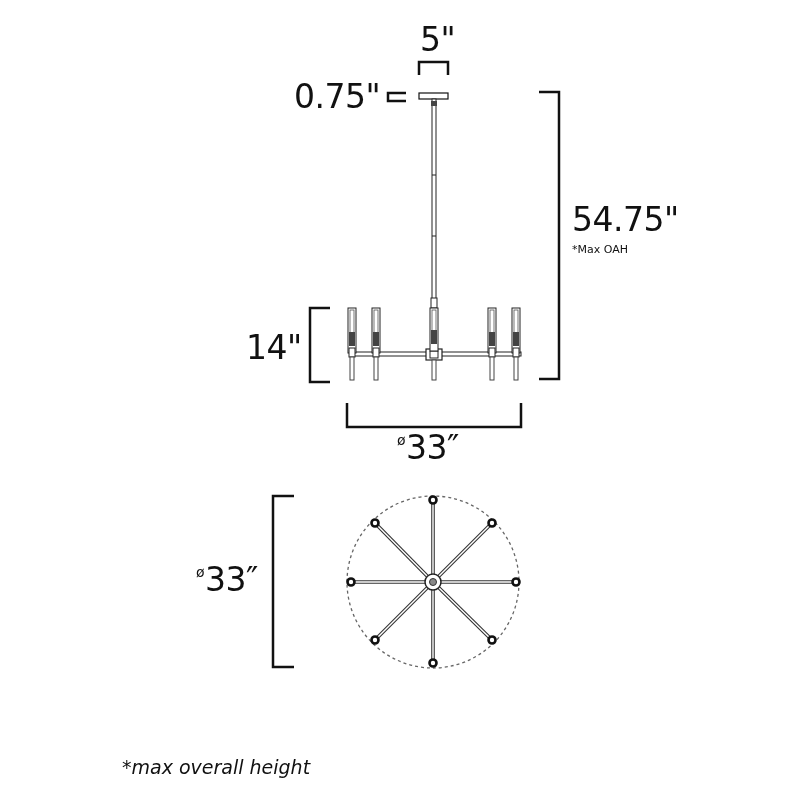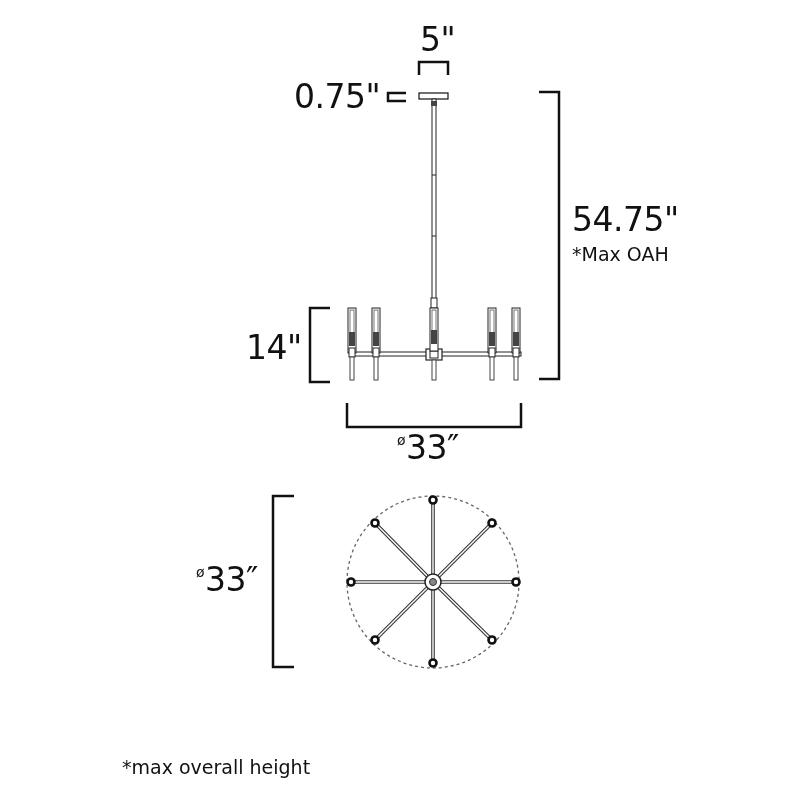--- a/index.html
+++ b/index.html
@@ -1,20 +1,20 @@
 <!DOCTYPE html>
 <html><head>
   <meta charset="utf-8">
   <style>
     html, body { margin: 0; padding: 0; background: #ffffff; }
     body { width: 800px; height: 800px; position: relative; overflow: hidden; font-family: "DejaVu Sans", sans-serif; color: #111; }
     .canvas { position: absolute; left: 0; top: 0; width: 800px; height: 800px; }
     .label { position: absolute; white-space: nowrap; color: #111; font-family: "DejaVu Sans", sans-serif; letter-spacing: -0.5px; }
     .big { font-size: 33px; }
-    .small { font-size: 19px; letter-spacing: 0; }
+    .small { font-size: 11px; letter-spacing: 0; }
     .diam { font-size: 14px; vertical-align: 14px; margin-right: 1px; }
   </style>
 </head>
 <body>
 
 <svg class="canvas" viewBox="0 0 800 800" width="800" height="800" xmlns="http://www.w3.org/2000/svg">
 
   <g>
 
     <path d="M419 75 V62 H448 V75" fill="none" stroke="#111" stroke-width="2.5"></path>
@@ -123,13 +123,13 @@
 <div class="label big" style="left:294px; top:77px;">0.75"</div>
 <div class="label big" style="left:572px; top:200px;">54.75"</div>
 <div class="label small" style="left:572px; top:243px;">*Max OAH</div>
 <div class="label big" style="left:246px; top:328px;">14"</div>
 <div class="label big" style="left:397px; top:428px;">
   <span class="diam">ø</span><span>33″</span>
 </div>
 <div class="label big" style="left:196px; top:560px;">
   <span class="diam">ø</span><span>33″</span>
 </div>
-<div class="label small" style="left:122px; top:756px; font-size:19px;">*max overall height</div>
+<div class="label small" style="left:122px; top:756px; font-size:19px;font-style:italic;">*max overall height</div>
 
 </body></html>

